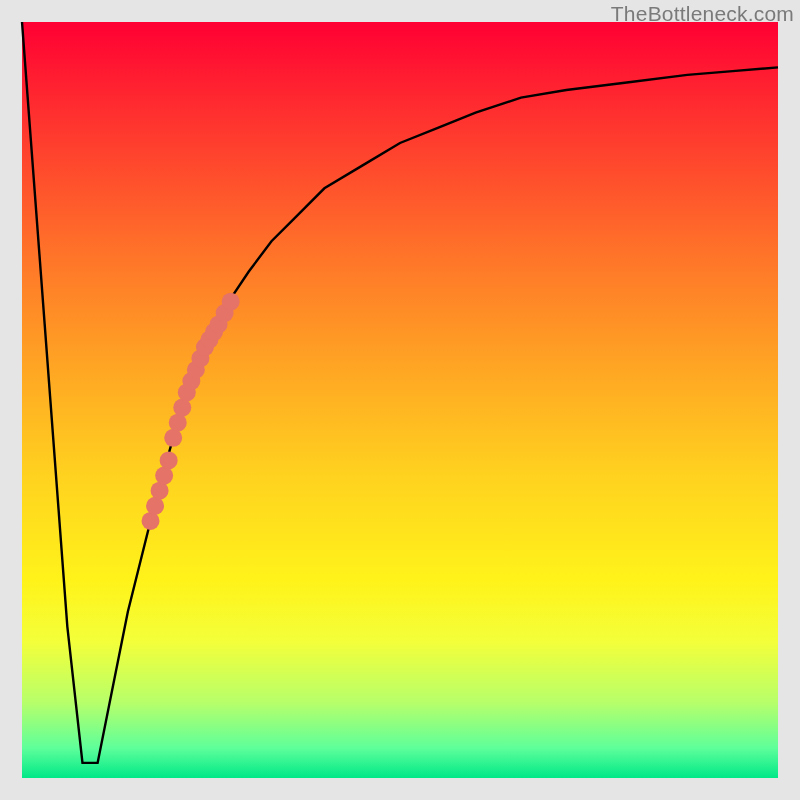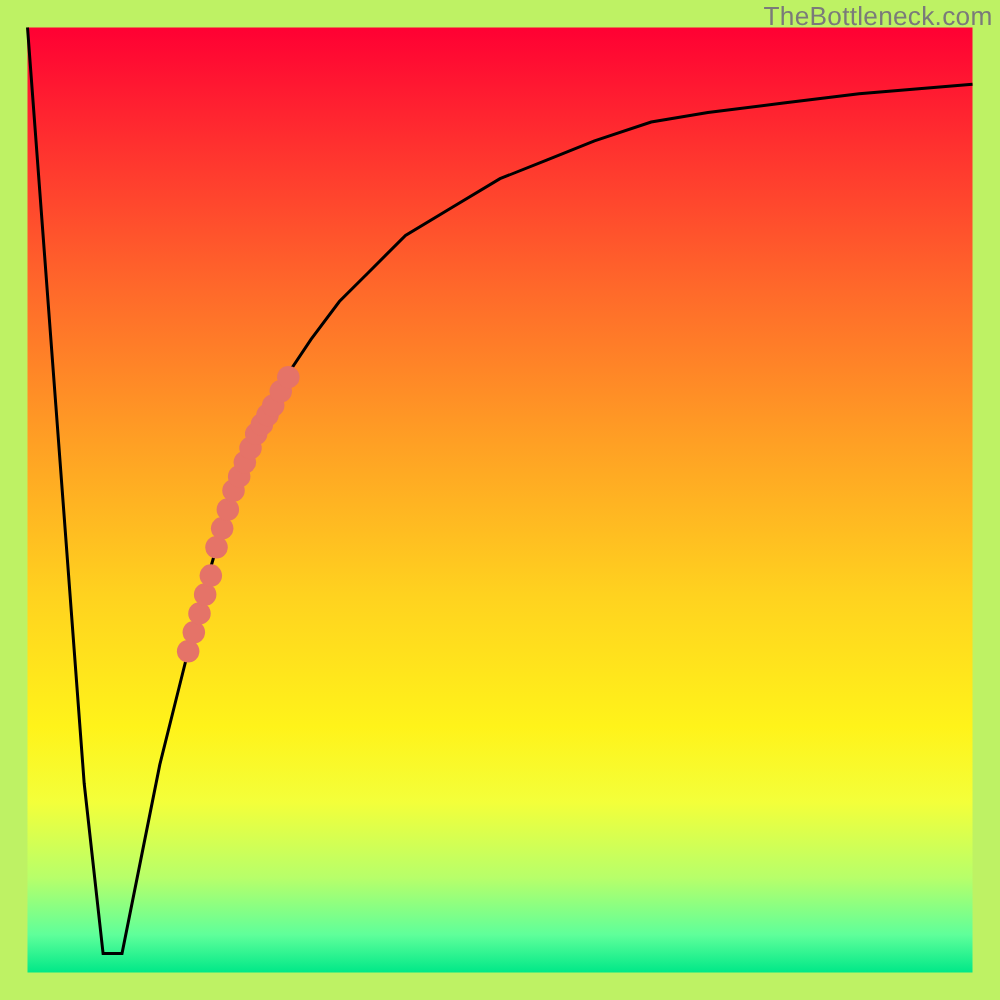--- a/index.html
+++ b/index.html
@@ -7,21 +7,21 @@
     padding: 0;
     width: 800px;
     height: 800px;
     overflow: hidden;
     font-family: Arial, Helvetica, sans-serif;
   }
   .stage {
     position: relative;
     width: 800px;
     height: 800px;
-    background: #bef264;
+    background: #e5e5e5;
   }
   .plot-area {
     position: absolute;
     left: 22px;
     top: 22px;
     width: 756px;
     height: 756px;
     background: linear-gradient(
       to bottom,
       #ff0033 0%,

